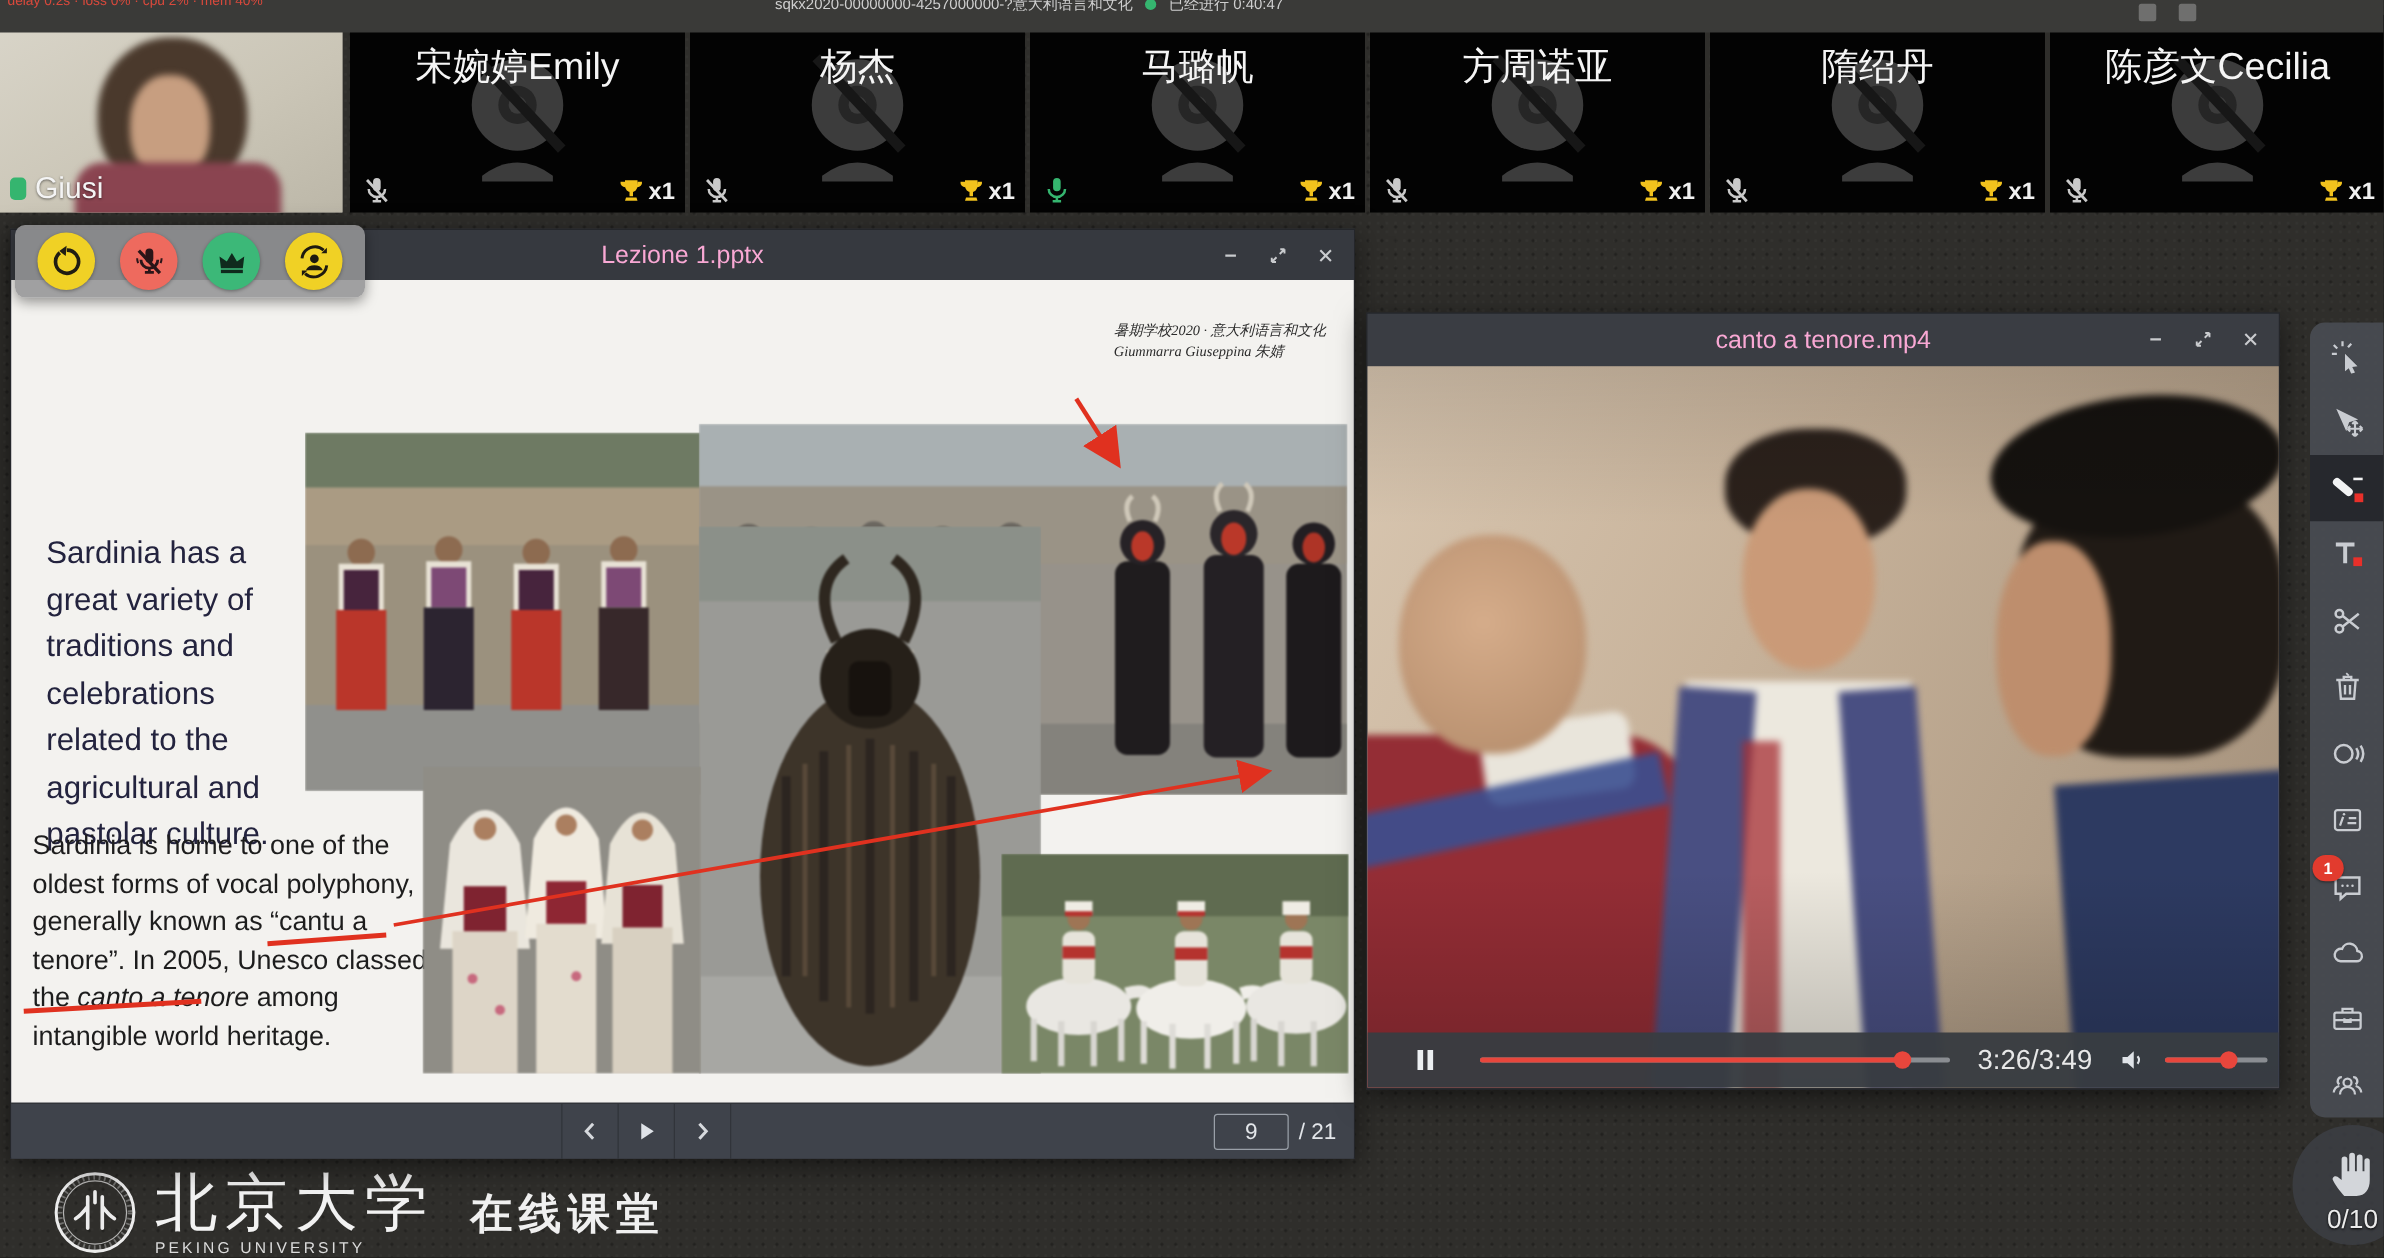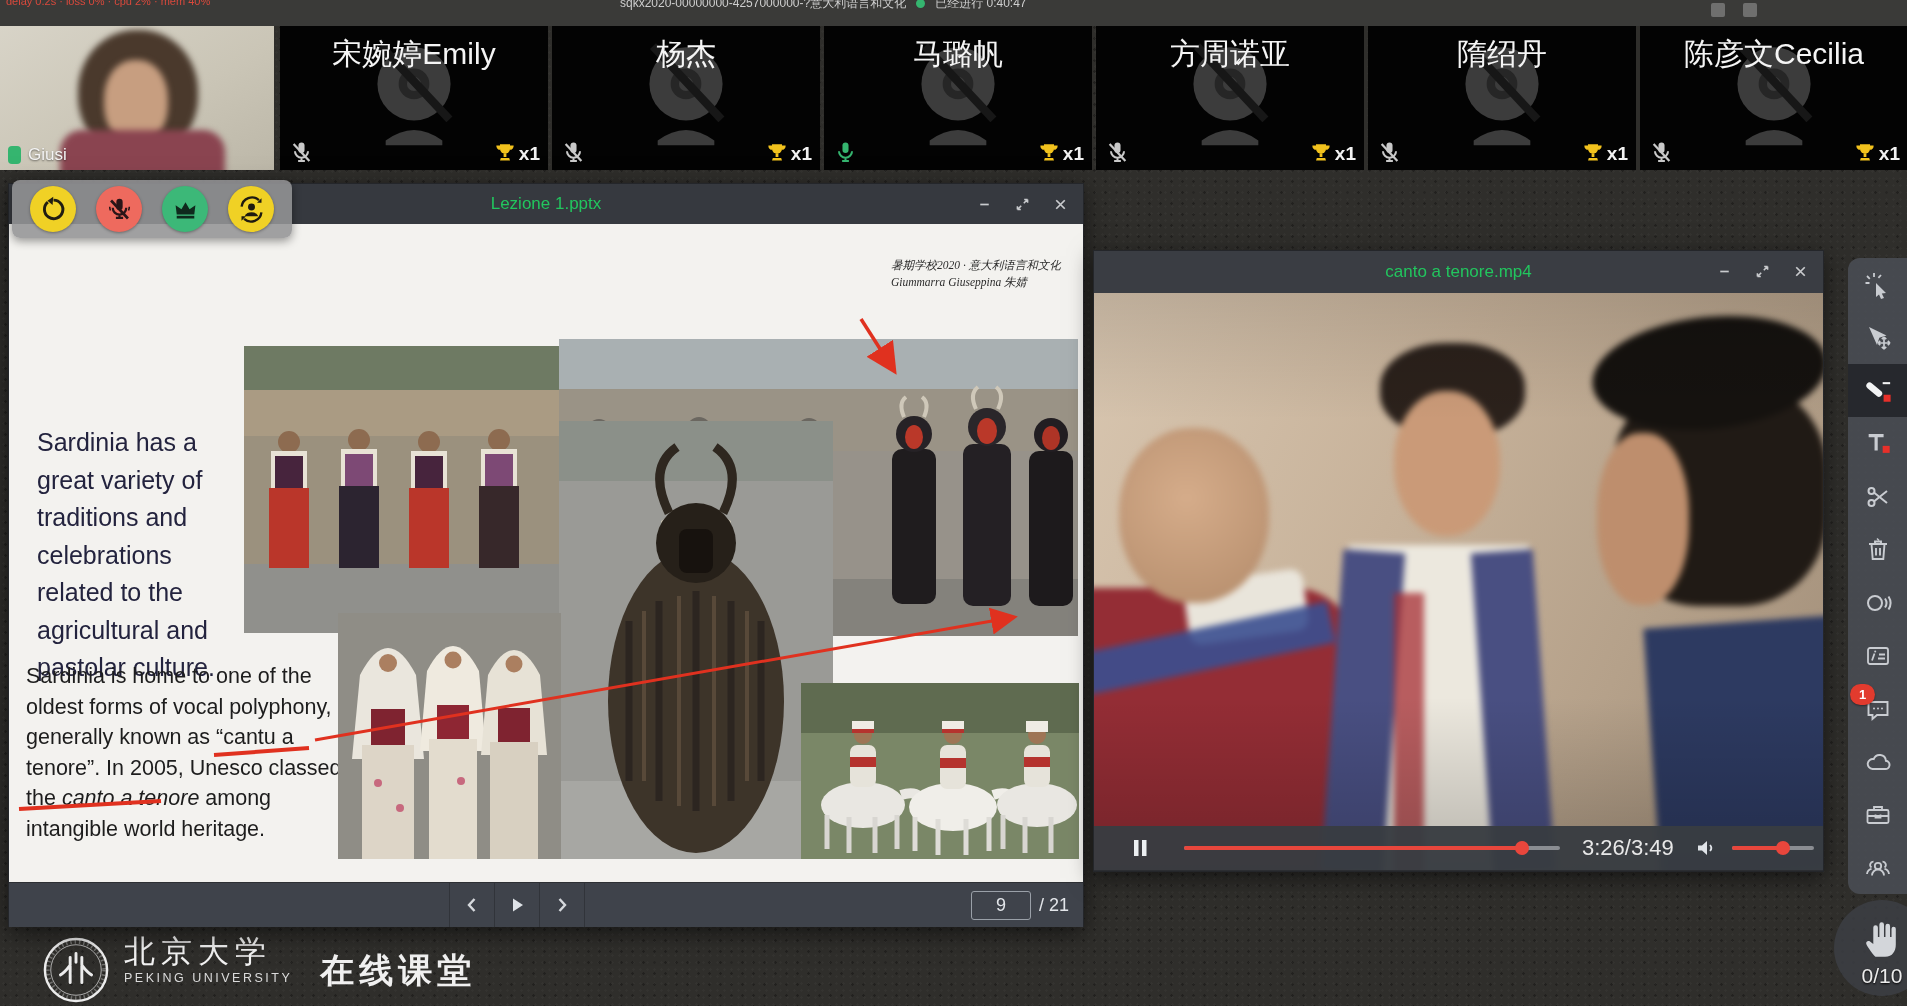--- a/index.html
+++ b/index.html
@@ -20,35 +20,35 @@
   .tiles{position:absolute;left:0;top:12px;width:1907px;height:158px;z-index:5;}
   .tile{position:absolute;top:0;width:268px;height:158px;background:#030303;overflow:hidden;cursor:pointer;}
   .tile.teacher{left:0;width:274px;background:#c9c4b6;}
   .tv-bg{position:absolute;inset:0;background:linear-gradient(150deg,#d9d5c9,#cac5b6 60%,#bcb7a8);}
   .tv-bg>div{position:absolute;filter:blur(3px);}
   .tv-hair{left:78px;top:18px;width:120px;height:128px;background:#4a392c;border-radius:48%;}
   .tv-face{left:104px;top:48px;width:64px;height:84px;background:#c79e80;border-radius:46%;}
   .tv-body{left:60px;top:118px;width:165px;height:50px;background:#8a4450;border-radius:22px 22px 0 0;}
   .tv-label{position:absolute;left:8px;bottom:5px;display:flex;align-items:center;gap:7px;z-index:3;}
   .tv-badge{width:13px;height:18px;border-radius:4px;background:#35b56f;}
-  .tv-name{font-size:17px;color:#f4f4f4;text-shadow:0 1px 2px #0008;}
+  .tv-name{font-size:24px;color:#f4f4f4;text-shadow:0 1px 2px #0008;}
   .cam-off{position:absolute;left:50%;top:50%;transform:translate(-50%,-50%);width:118px;height:118px;}
   .tile-name{position:absolute;left:10%;right:10%;top:24px;text-align:center;font-size:30px;line-height:1.2;color:#f5f5f5;z-index:2;word-break:break-all;}
   .tile-mic{position:absolute;left:8px;bottom:4px;width:27px;height:27px;z-index:3;}
   .tile-trophy{position:absolute;right:8px;bottom:5px;display:flex;align-items:flex-end;gap:2px;z-index:3;}
   .tile-trophy svg{width:24px;height:24px;}
   .tile-trophy span{font-size:19px;font-weight:bold;color:#f2f2f2;}
   
   .qtoolbar{position:absolute;left:12px;top:180px;width:264px;height:58px;background:rgba(148,148,150,.88);border-radius:8px;display:flex;align-items:center;justify-content:space-around;padding:0 8px;z-index:60;box-shadow:0 3px 10px rgba(0,0,0,.4);}
   .qbtn{width:46px;height:46px;border-radius:50%;display:flex;align-items:center;justify-content:center;cursor:pointer;box-shadow:0 1px 3px rgba(0,0,0,.35);}
   .qbtn svg{width:27px;height:27px;}
   
   .win{position:absolute;box-shadow:0 6px 22px rgba(0,0,0,.55);border:1px solid #24262a;}
   .titlebar{height:40px;background:#36393f;display:flex;align-items:center;position:relative;cursor:move;}
-  .titlebar .title{position:absolute;left:0;right:0;text-align:center;font-size:17px;color:#22c55e;}
+  .titlebar .title{position:absolute;left:0;right:0;text-align:center;font-size:20px;color:#f9a8d4;}
   .wctrl{position:absolute;right:4px;top:0;height:40px;display:flex;align-items:center;z-index:2;}
   .wbtn{width:38px;height:40px;display:flex;align-items:center;justify-content:center;color:#c9cbce;cursor:pointer;}
   .wbtn svg{width:17px;height:17px;}
   .ppt{left:8px;top:183px;width:1074px;height:742px;background:#3f434b;z-index:10;}
   .slide{position:relative;width:1074px;height:658px;background:#f3f2ef;overflow:hidden;cursor:crosshair;}
   .slide-title{position:absolute;left:320px;top:50px;width:440px;text-align:center;font-size:41px;letter-spacing:1px;color:#c00000;}
   .corner-note{position:absolute;left:882px;top:33px;width:180px;font-family:"Liberation Serif","DejaVu Serif",serif;font-style:italic;font-size:11.5px;line-height:1.5;color:#2b2b2b;}
   .para1{position:absolute;left:28px;top:200px;width:208px;font-size:25px;line-height:1.5;color:#23233e;}
   .para2{position:absolute;left:17px;top:437px;width:332px;font-size:21.5px;line-height:1.42;color:#1d1d1d;}
   .para2 .it{font-style:italic;}
@@ -106,21 +106,21 @@
   .tool.active{background:#26282d;}
   .tool .ticon svg{width:28px;height:28px;}
   .tool .badge{position:absolute;top:2px;left:2px;background:#e23b2e;color:#fff;font-size:13px;font-weight:bold;min-width:21px;height:21px;border-radius:11px;display:flex;align-items:center;justify-content:center;padding:0 2px;box-shadow:0 1px 2px #0006;}
   .handbtn{position:absolute;left:1834px;top:900px;width:96px;height:96px;border-radius:50%;background:rgba(60,62,68,.85);z-index:49;cursor:pointer;display:flex;justify-content:center;}
   .handbtn svg{width:46px;height:46px;margin-top:14px;}
   .handcount{position:absolute;left:1842px;top:964px;width:80px;text-align:center;font-size:21px;color:#ececec;z-index:51;text-shadow:0 1px 2px #000;}
   
   .brand{position:absolute;left:42px;top:936px;display:flex;align-items:flex-start;z-index:8;}
   .seal{width:68px;height:68px;}
   .brand-cn-wrap{margin-left:14px;}
-  .brand-cn{font-family:"Liberation Serif","DejaVu Serif",serif;font-size:31px;letter-spacing:6px;color:#f2f2f2;line-height:1.05;}
+  .brand-cn{font-family:"Liberation Serif","DejaVu Serif",serif;font-size:50px;letter-spacing:6px;color:#f2f2f2;line-height:1.05;}
   .brand-en{font-size:12.5px;letter-spacing:2.5px;color:#dcdcdc;margin-top:2px;}
   .brand-prod{margin-left:28px;margin-top:12px;font-size:34px;font-weight:bold;letter-spacing:5px;color:#f0f0f0;}
 </style>
 </head>
 <body>
 
 <div class="stage">
 
   <div class="topbar">
     <span class="tb-left">delay 0.2s · loss 0% · cpu 2% · mem 40%</span>

